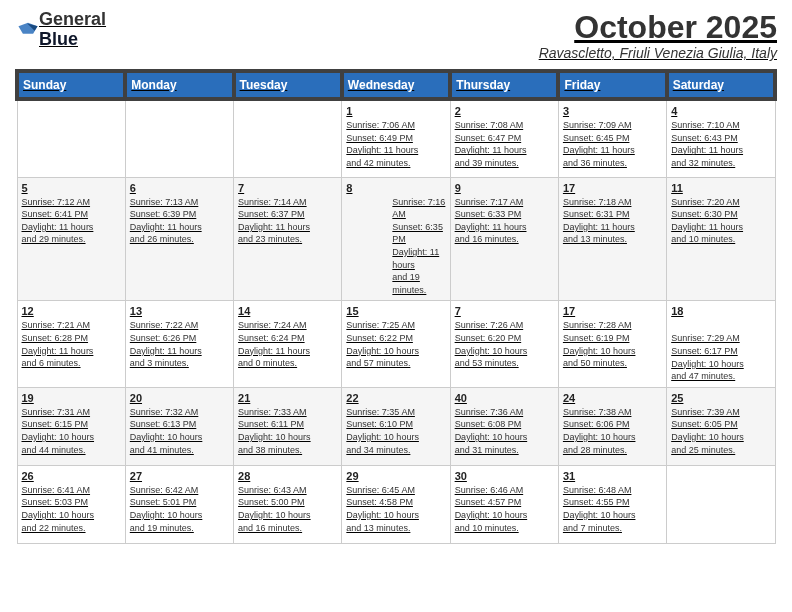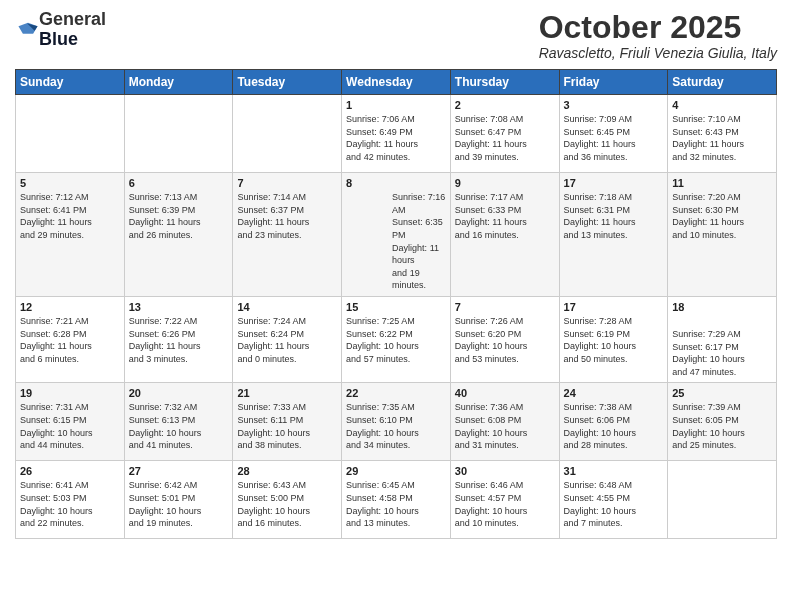--- a/index.html
+++ b/index.html
@@ -7,20 +7,21 @@
       font-family: Arial, sans-serif;
       background: #fff;
       width: 792px;
       height: 612px;
       overflow: hidden;
     }
     .page {
       width: 792px;
       min-height: 612px;
       padding: 10px 15px 10px 15px;
+      text-decoration: underline;
     }
     .header {
       display: flex;
       justify-content: space-between;
       align-items: flex-start;
       margin-bottom: 8px;
     }
     .logo {
       display: flex;
       align-items: center;
@@ -40,20 +41,21 @@
       font-weight: bold;
       color: #0f172a;
     }
     .logo-icon {
       width: 22px;
       height: 22px;
       margin-left: 2px;
       align-self: center;
     }
     .title-block {
+      text-align: right;
     }
     .month-title {
       font-size: 32px;
       font-weight: bold;
       color: #333;
       line-height: 1.1;
     }
     .location {
       font-size: 14px;
       color: #333;
@@ -64,21 +66,21 @@
       border-collapse: collapse;
       table-layout: fixed;
     }
     .calendar th {
       background-color: #2a6ebb;
       color: #fff;
       font-size: 12px;
       font-weight: bold;
       padding: 5px 4px;
       text-align: left;
-      border: 1px solid #404040;
+      border: 4px solid #404040;
     }
     .calendar td {
       border: 1px solid #ccc;
       vertical-align: top;
       padding: 4px 4px;
       font-size: 9.5px;
       color: #333;
       height: 78px;
       background: #fff;
     }

